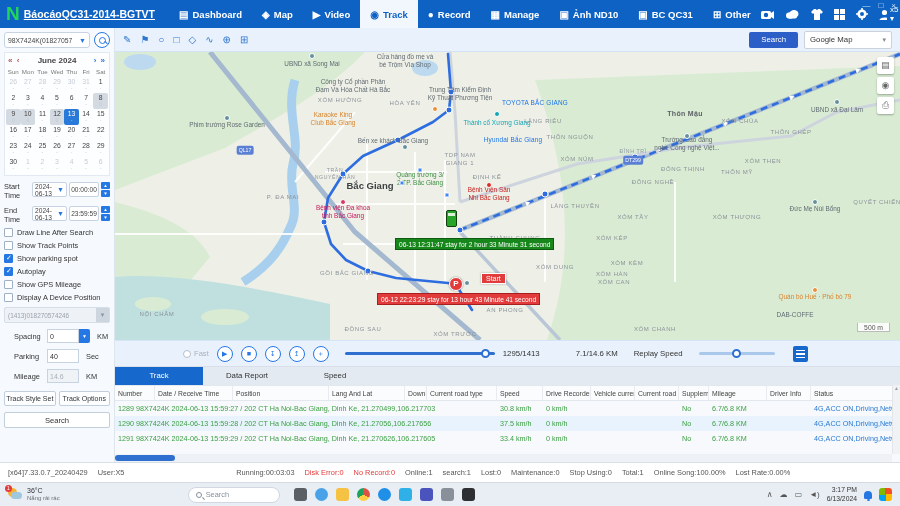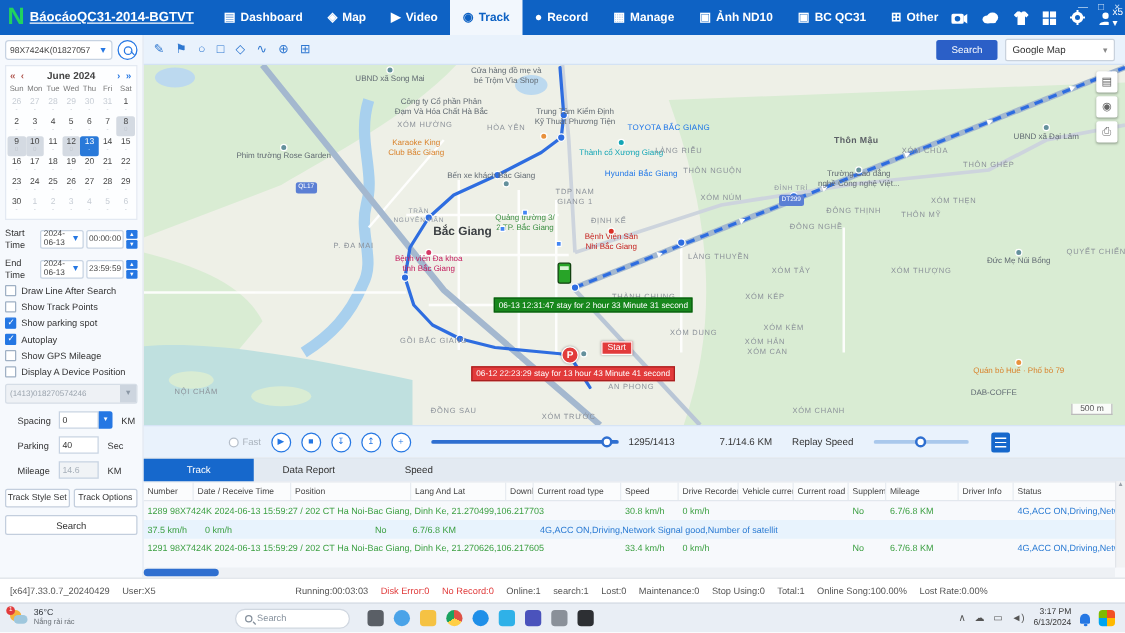--- a/index.html
+++ b/index.html
@@ -35,21 +35,21 @@
   .arrL{color:#b0574f;cursor:pointer;letter-spacing:1px}
   .arrR{color:#2577e3;cursor:pointer;letter-spacing:1px}
   .dows,.days{display:flex;flex-wrap:wrap}
   .dw{width:14.28%;text-align:center;font-size:6.2px;color:#777;padding:2px 0}
   .cd{width:14.28%;height:16px;text-align:center;cursor:pointer;border-radius:2px}
   .cd b{display:block;font-weight:normal;font-size:6.8px;color:#444;line-height:9px}
   .cd i{display:block;font-style:normal;font-size:5px;color:#c3c9d1;line-height:5px}
   .cd.muted b{color:#c6ccd4}
   .cd.hl{background:#d4dae2}
   .cd.sel{background:#2979d9}.cd.sel b{color:#fff}.cd.sel i{color:#a9cdf4}
-  .trow-time{display:flex;align-items:center;gap:2px;margin-top:6px}
+  .trow-time{display:flex;gap:2px;margin-top:6px}
   .tlab{width:36px;font-size:7.4px}
   .selbox{height:15px;background:#fff;border:1px solid #c7d3e2;border-radius:2px;display:flex;align-items:center;justify-content:space-between;padding:0 2px;font-size:6.6px;color:#444}
   .datebox{width:46px}
   .timebox{width:30px;justify-content:center}
   .spin{display:flex;flex-direction:column;gap:1px}
   .spin span{width:9px;height:7px;background:#2577e3;color:#fff;font-size:4.5px;line-height:7px;text-align:center;border-radius:1px;cursor:pointer}
   .cbrow{display:flex;align-items:center;gap:4px;margin-top:4px;cursor:pointer}
   .cb{width:9px;height:9px;border:1px solid #9fb0c4;background:#fff;border-radius:1px;position:relative;flex:none}
   .cbrow.checked .cb{background:#2577e3;border-color:#2577e3}
   .cbrow.checked .cb::after{content:"✓";position:absolute;left:1px;top:-1.5px;color:#fff;font-size:7px}
@@ -778,20 +778,21 @@
             <span class="c w6">30.8 km/h</span>
             <span class="c w7">0 km/h</span>
             <span class="c w8"></span>
             <span class="c w9"></span>
             <span class="c w10">No</span>
             <span class="c w11">6.7/6.8 KM</span>
             <span class="c w12"></span>
             <span class="c st">4G,ACC ON,Driving,Network Signal good,Number of satellit</span>
           </div>
           <div class="trow">
+            <span class="c winf">1290 98X7424K 2024-06-13 15:59:28 / 202 CT Ha Noi-Bac Giang, Dinh Ke,  21.27056,106.217656</span>
             <span class="c w6">37.5 km/h</span>
             <span class="c w7">0 km/h</span>
             <span class="c w8"></span>
             <span class="c w9"></span>
             <span class="c w10">No</span>
             <span class="c w11">6.7/6.8 KM</span>
             <span class="c w12"></span>
             <span class="c st">4G,ACC ON,Driving,Network Signal good,Number of satellit</span>
           </div>
           <div class="trow">

